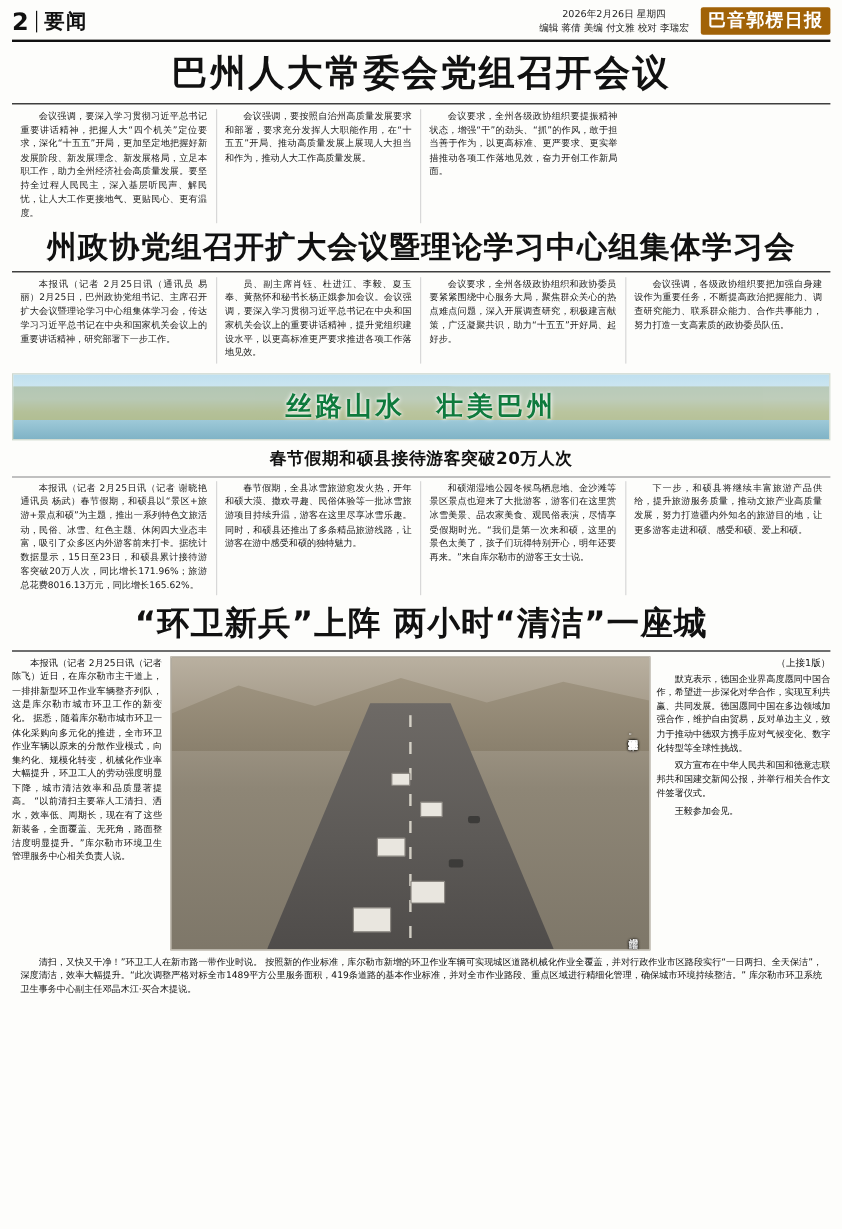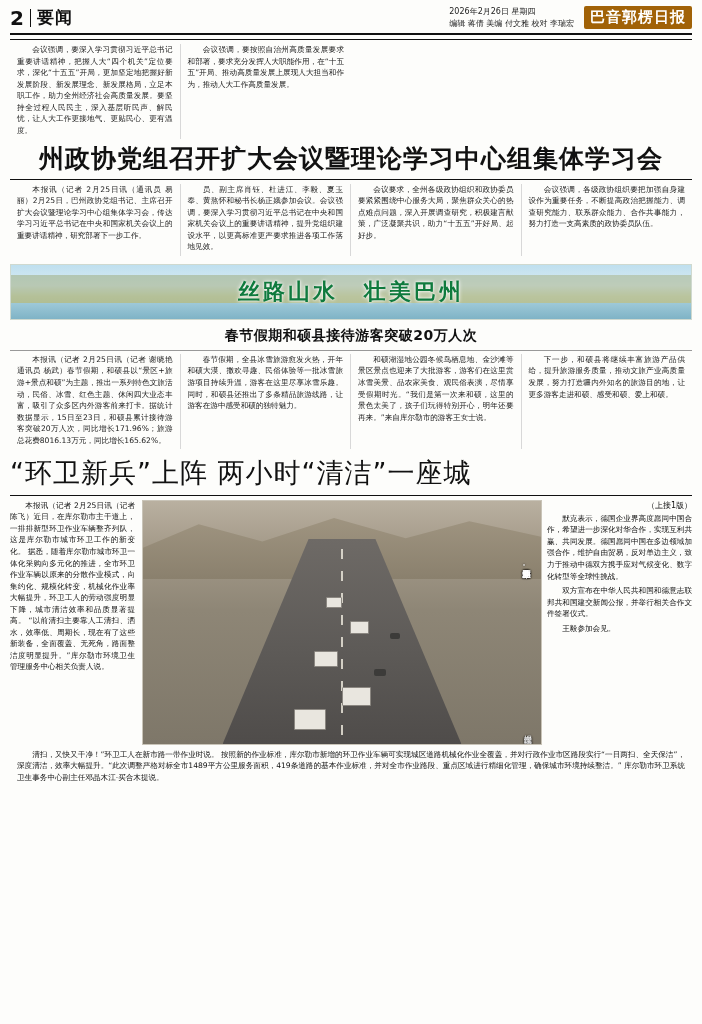--- a/index.html
+++ b/index.html
@@ -12,21 +12,21 @@
   }
   .page{position:relative;width:702px;height:1024px;box-sizing:border-box;padding:6px 10px 0 10px;}
 
   
   .masthead{display:flex;align-items:flex-start;justify-content:space-between;border-bottom:2px solid #111;padding-bottom:3px;}
   .mh-left{display:flex;align-items:center;gap:6px;}
   .mh-pageno{font-size:20px;font-weight:bold;line-height:1;}
   .mh-sep{width:1px;height:18px;background:#111;display:inline-block;}
   .mh-section{font-size:17px;font-weight:bold;letter-spacing:1px;}
   .mh-right{display:flex;align-items:flex-start;gap:10px;}
-  .mh-meta{font-size:8px;text-align:left;line-height:1.5;color:#222;margin-left:36px;}
+  .mh-meta{font-size:8px;text-align:center;line-height:1.5;color:#222;margin-left:36px;}
   .mh-logo{
     background:#a16207;color:#fff;font-size:15px;font-weight:bold;
     padding:2px 6px;letter-spacing:1px;white-space:nowrap;
     border-radius:2px;
   }
 
   
   .headline1{
     text-align:center;font-size:30px;font-weight:bold;letter-spacing:2px;
     margin:10px 0 8px 0;line-height:1.1;
@@ -69,21 +69,21 @@
     text-shadow:0 0 2px #fff,0 0 4px #fff;
     border-radius:20px;
   }
   .banner-text .t2{color:#0f7a3d;}
   .subhead{
     text-align:center;font-size:14px;font-weight:bold;margin:7px 0 5px 0;letter-spacing:.5px;
   }
 
   
   .headline3{
-    font-size:27px;font-weight:normal;letter-spacing:1px;
+    text-align:center;font-size:27px;font-weight:bold;letter-spacing:1px;
     margin:9px 0 7px 0;line-height:1.1;
   }
 
   
   .photo-wrap{position:relative;width:100%;height:243px;overflow:hidden;border:1px solid #c9c4b8;background:#8d8579;}
   .ph-sky{position:absolute;inset:0;background:linear-gradient(180deg,#b9b0a0 0%,#a59b8a 18%,#8e8676 45%,#7e7769 100%);}
   .ph-hill{position:absolute;left:0;right:0;top:0;height:78px;background:linear-gradient(180deg,#a59a86,#8a806d);clip-path:polygon(0 60%,14% 30%,30% 52%,48% 22%,66% 48%,82% 26%,100% 46%,100% 100%,0 100%);}
   .ph-road{
     position:absolute;left:50%;top:38px;bottom:0;width:60%;transform:translateX(-50%);
     background:linear-gradient(180deg,#6e6a66 0%,#5d5a57 55%,#4f4c4a 100%);
@@ -128,27 +128,31 @@
     </div>
     <div class="mh-right">
       <div class="mh-meta">
         <div>2026年2月26日 星期四</div>
         <div>编辑 蒋倩   美编 付文雅   校对 李瑞宏</div>
       </div>
       <div class="mh-logo">巴音郭楞日报</div>
     </div>
   </div>
 
+  <div class="headline1">巴州人大常委会党组召开会议</div>
   <div class="rule"></div>
   <div class="cols4">
     <div class="col">
         <p>会议强调，要深入学习贯彻习近平总书记重要讲话精神，把握人大“四个机关”定位要求，深化“十五五”开局，更加坚定地把握好新发展阶段、新发展理念、新发展格局，立足本职工作，助力全州经济社会高质量发展。要坚持全过程人民民主，深入基层听民声、解民忧，让人大工作更接地气、更贴民心、更有温度。</p>
       </div>
     <div class="col">
         <p>会议强调，要按照自治州高质量发展要求和部署，要求充分发挥人大职能作用，在“十五五”开局、推动高质量发展上展现人大担当和作为，推动人大工作高质量发展。</p>
+      </div>
+    <div class="col">
+        <p>会议要求，全州各级政协组织要提振精神状态，增强“干”的劲头、“抓”的作风，敢于担当善于作为，以更高标准、更严要求、更实举措推动各项工作落地见效，奋力开创工作新局面。</p>
       </div>
   </div>
 
   <div class="headline2">州政协党组召开扩大会议暨理论学习中心组集体学习会</div>
   <div class="rule"></div>
   <div class="cols4">
     <div class="col">
         <p>本报讯（记者 2月25日讯（通讯员 易丽）2月25日，巴州政协党组书记、主席召开扩大会议暨理论学习中心组集体学习会，传达学习习近平总书记在中央和国家机关会议上的重要讲话精神，研究部署下一步工作。</p>
       </div>
     <div class="col">

